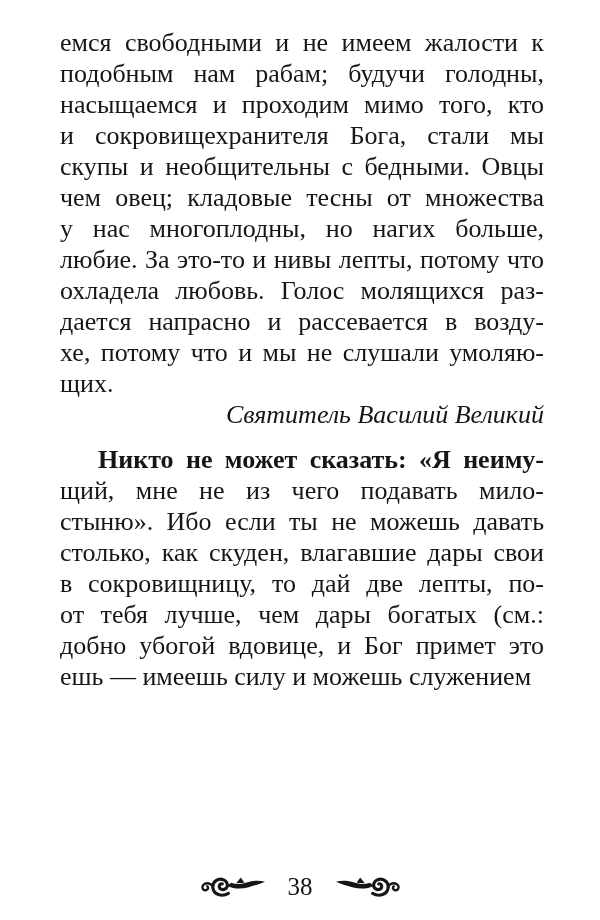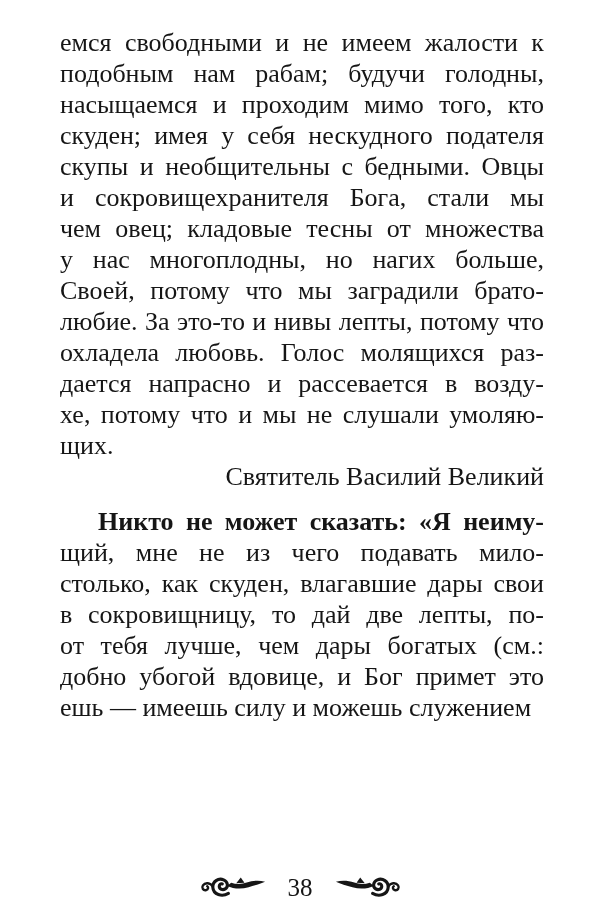--- a/index.html
+++ b/index.html
@@ -28,30 +28,31 @@
   }
   .lines .line:last-child {
     text-align-last: left;
   }
   .indent-first .line:first-child {
     text-indent: 38px;
     font-weight: bold;
   }
   .attribution {
     text-align: right;
+    font-style: italic;
     margin: 0 0 14px 0;
   }
   .footer {
     position: absolute;
     left: 0;
     right: 0;
     bottom: 20px;
     display: flex;
     justify-content: center;
-    align-items: center;
+    align-items: flex-start;
     gap: 20px;
   }
   .page-number {
     font-size: 25px;
     line-height: 1;
     padding: 0 2px;
   }
   .ornament {
     display: inline-flex;
     align-items: center;
@@ -65,38 +66,37 @@
 </style>
 </head>
 <body>
 
 <div class="page">
 
   <div class="lines">
       <div class="line">емся свободными и не имеем жалости к</div>
       <div class="line">подобным нам рабам; будучи голодны,</div>
       <div class="line">насыщаемся и проходим мимо того, кто</div>
-      <div class="line">скуден; имея у себя нескудного подателя</div>
+      <div class="line">и сокровищехранителя Бога, стали мы</div>
       <div class="line">скупы и необщительны с бедными. Овцы</div>
-      <div class="line">и сокровищехранителя Бога, стали мы</div>
       <div class="line">чем овец; кладовые тесны от множества</div>
       <div class="line">у нас многоплодны, но нагих больше,</div>
-      <div class="line">Своей, потому что мы заградили брато-</div>
       <div class="line">любие. За это-то и нивы лепты, потому что</div>
       <div class="line">охладела любовь. Голос молящихся раз-</div>
       <div class="line">дается напрасно и рассевается в возду-</div>
       <div class="line">хе, потому что и мы не слушали умоляю-</div>
       <div class="line">щих.</div>
     </div>
 
   <div class="attribution">Святитель Василий Великий</div>
 
   <div class="lines indent-first">
       <div class="line">Никто не может сказать: «Я неиму-</div>
       <div class="line">щий, мне не из чего подавать мило-</div>
+      <div class="line">стыню». Ибо если ты не можешь давать</div>
       <div class="line">столько, как скуден, влагавшие дары свои</div>
       <div class="line">в сокровищницу, то дай две лепты, по-</div>
       <div class="line">от тебя лучше, чем дары богатых (см.:</div>
       <div class="line">добно убогой вдовице, и Бог примет это</div>
       <div class="line">ешь — имеешь силу и можешь служением</div>
     </div>
 
   <div class="footer">
     <span class="ornament">
       <svg width="66" height="26" viewBox="0 0 72 28" aria-hidden="true">

